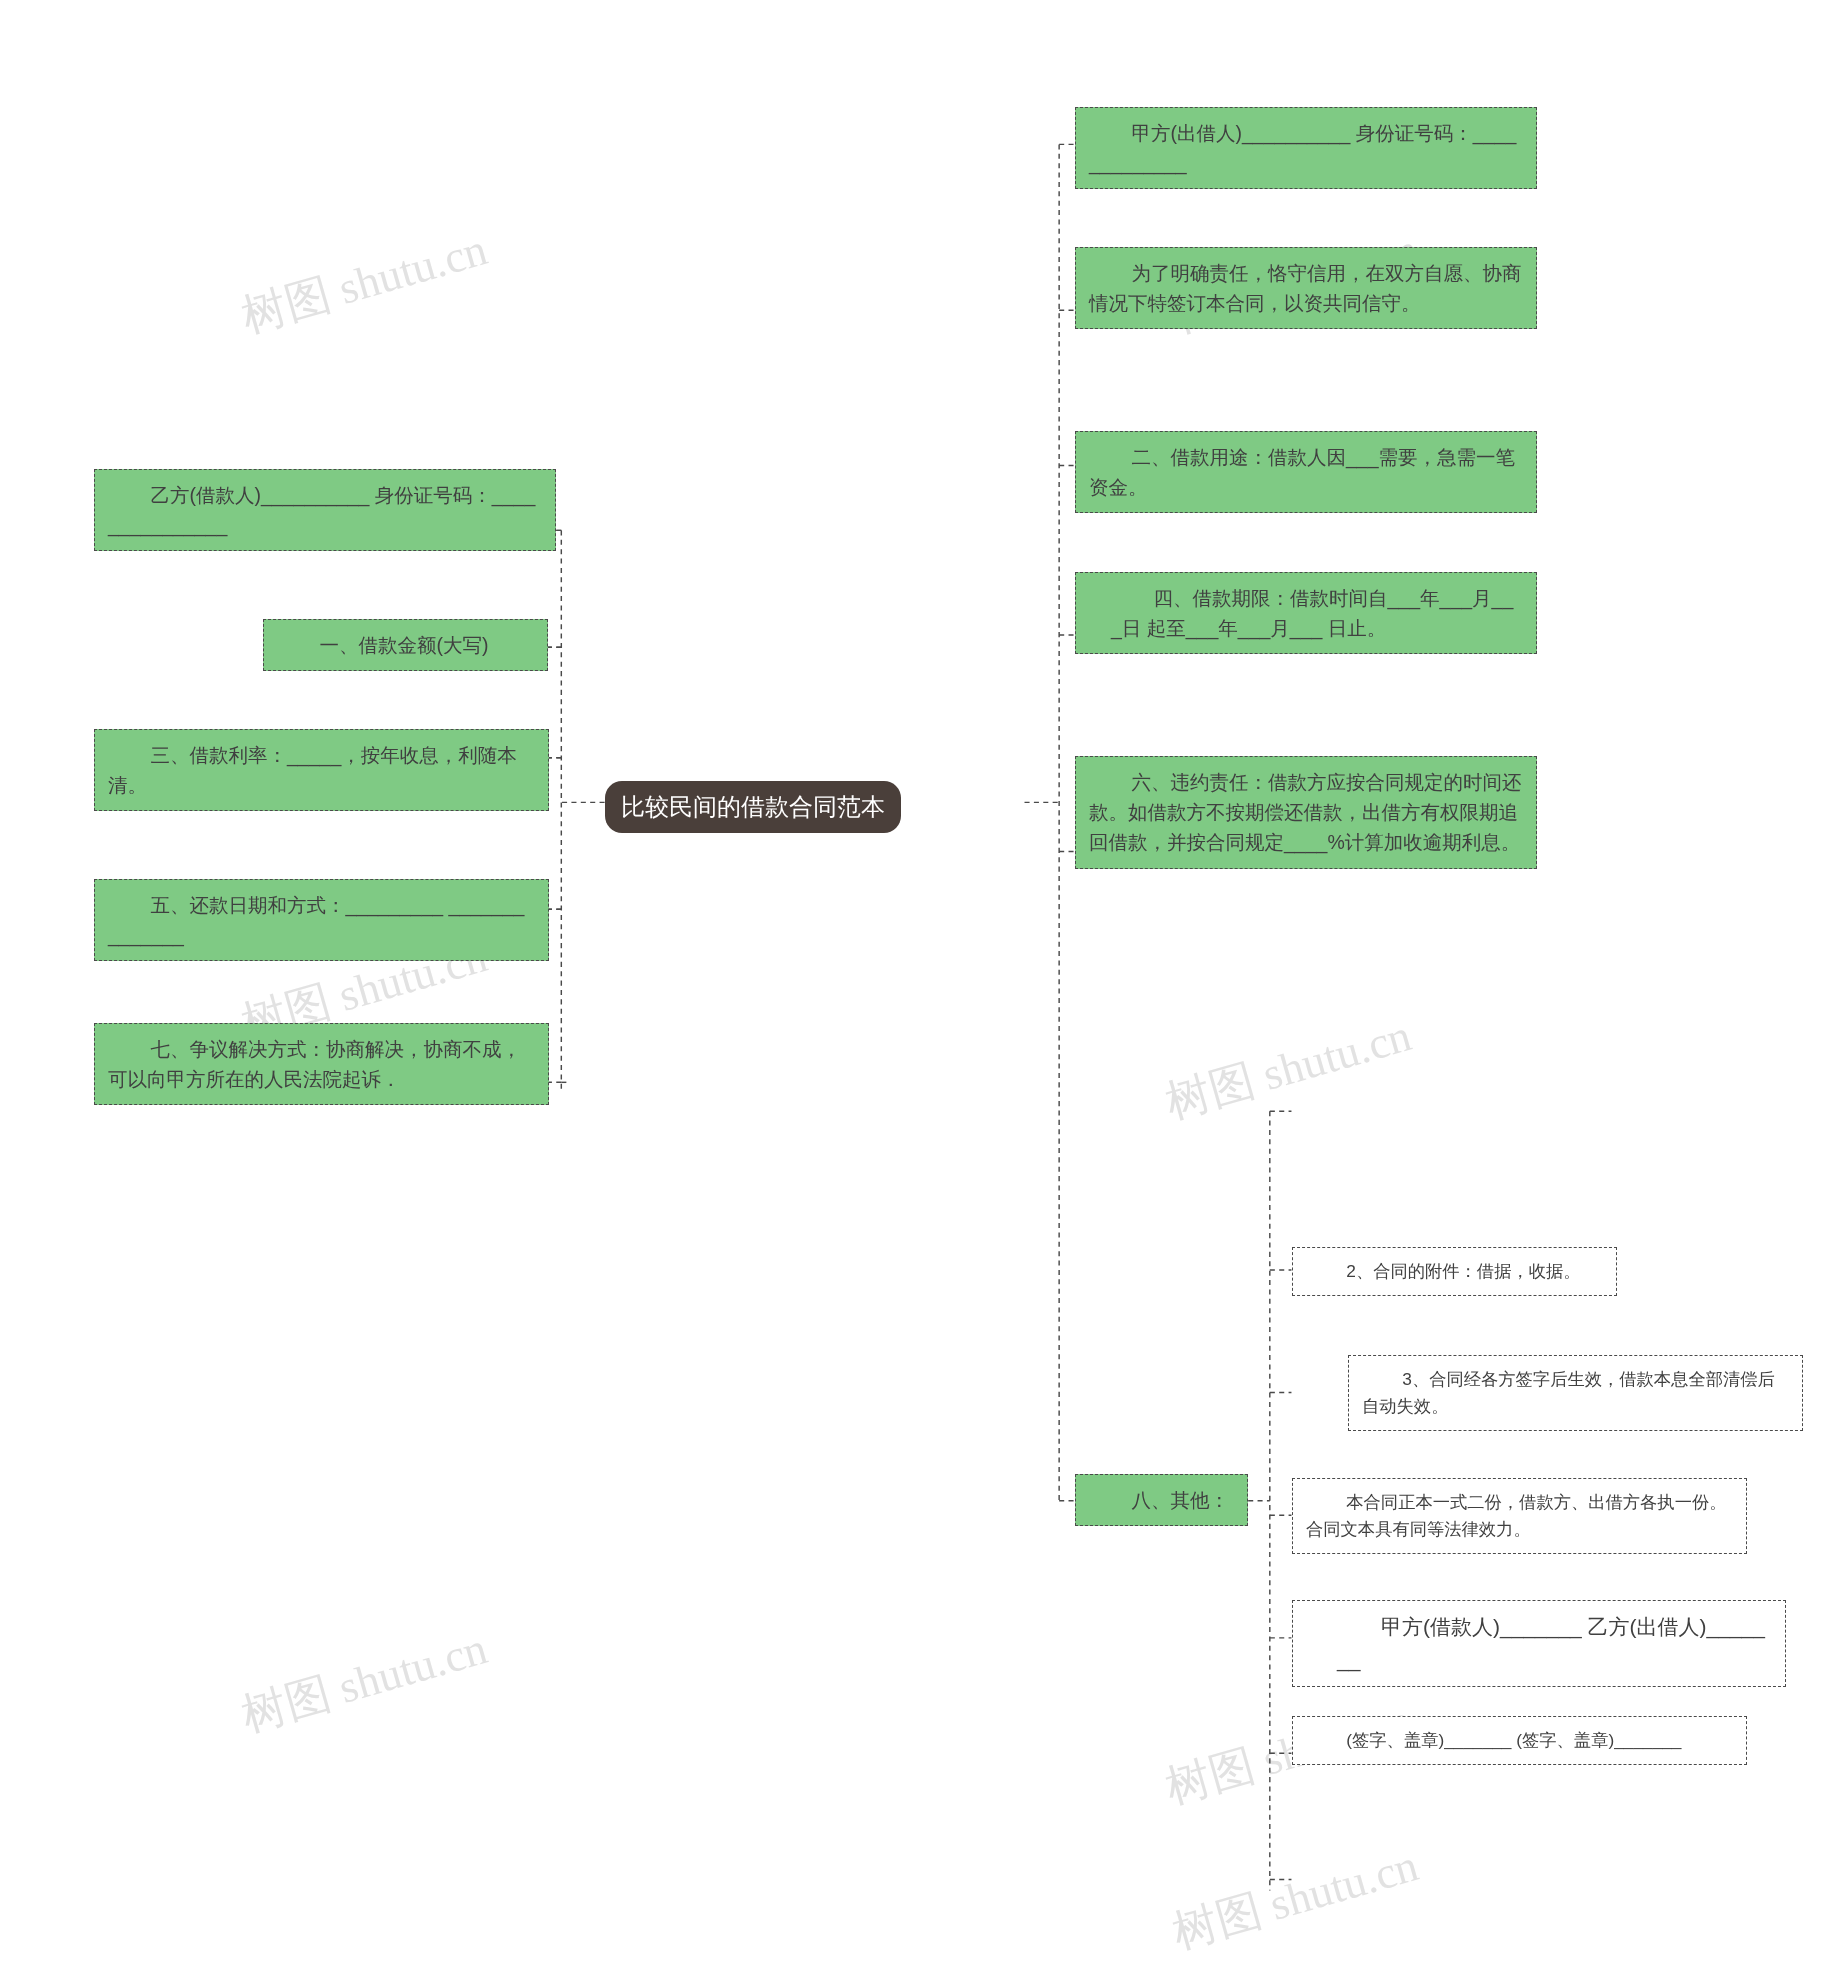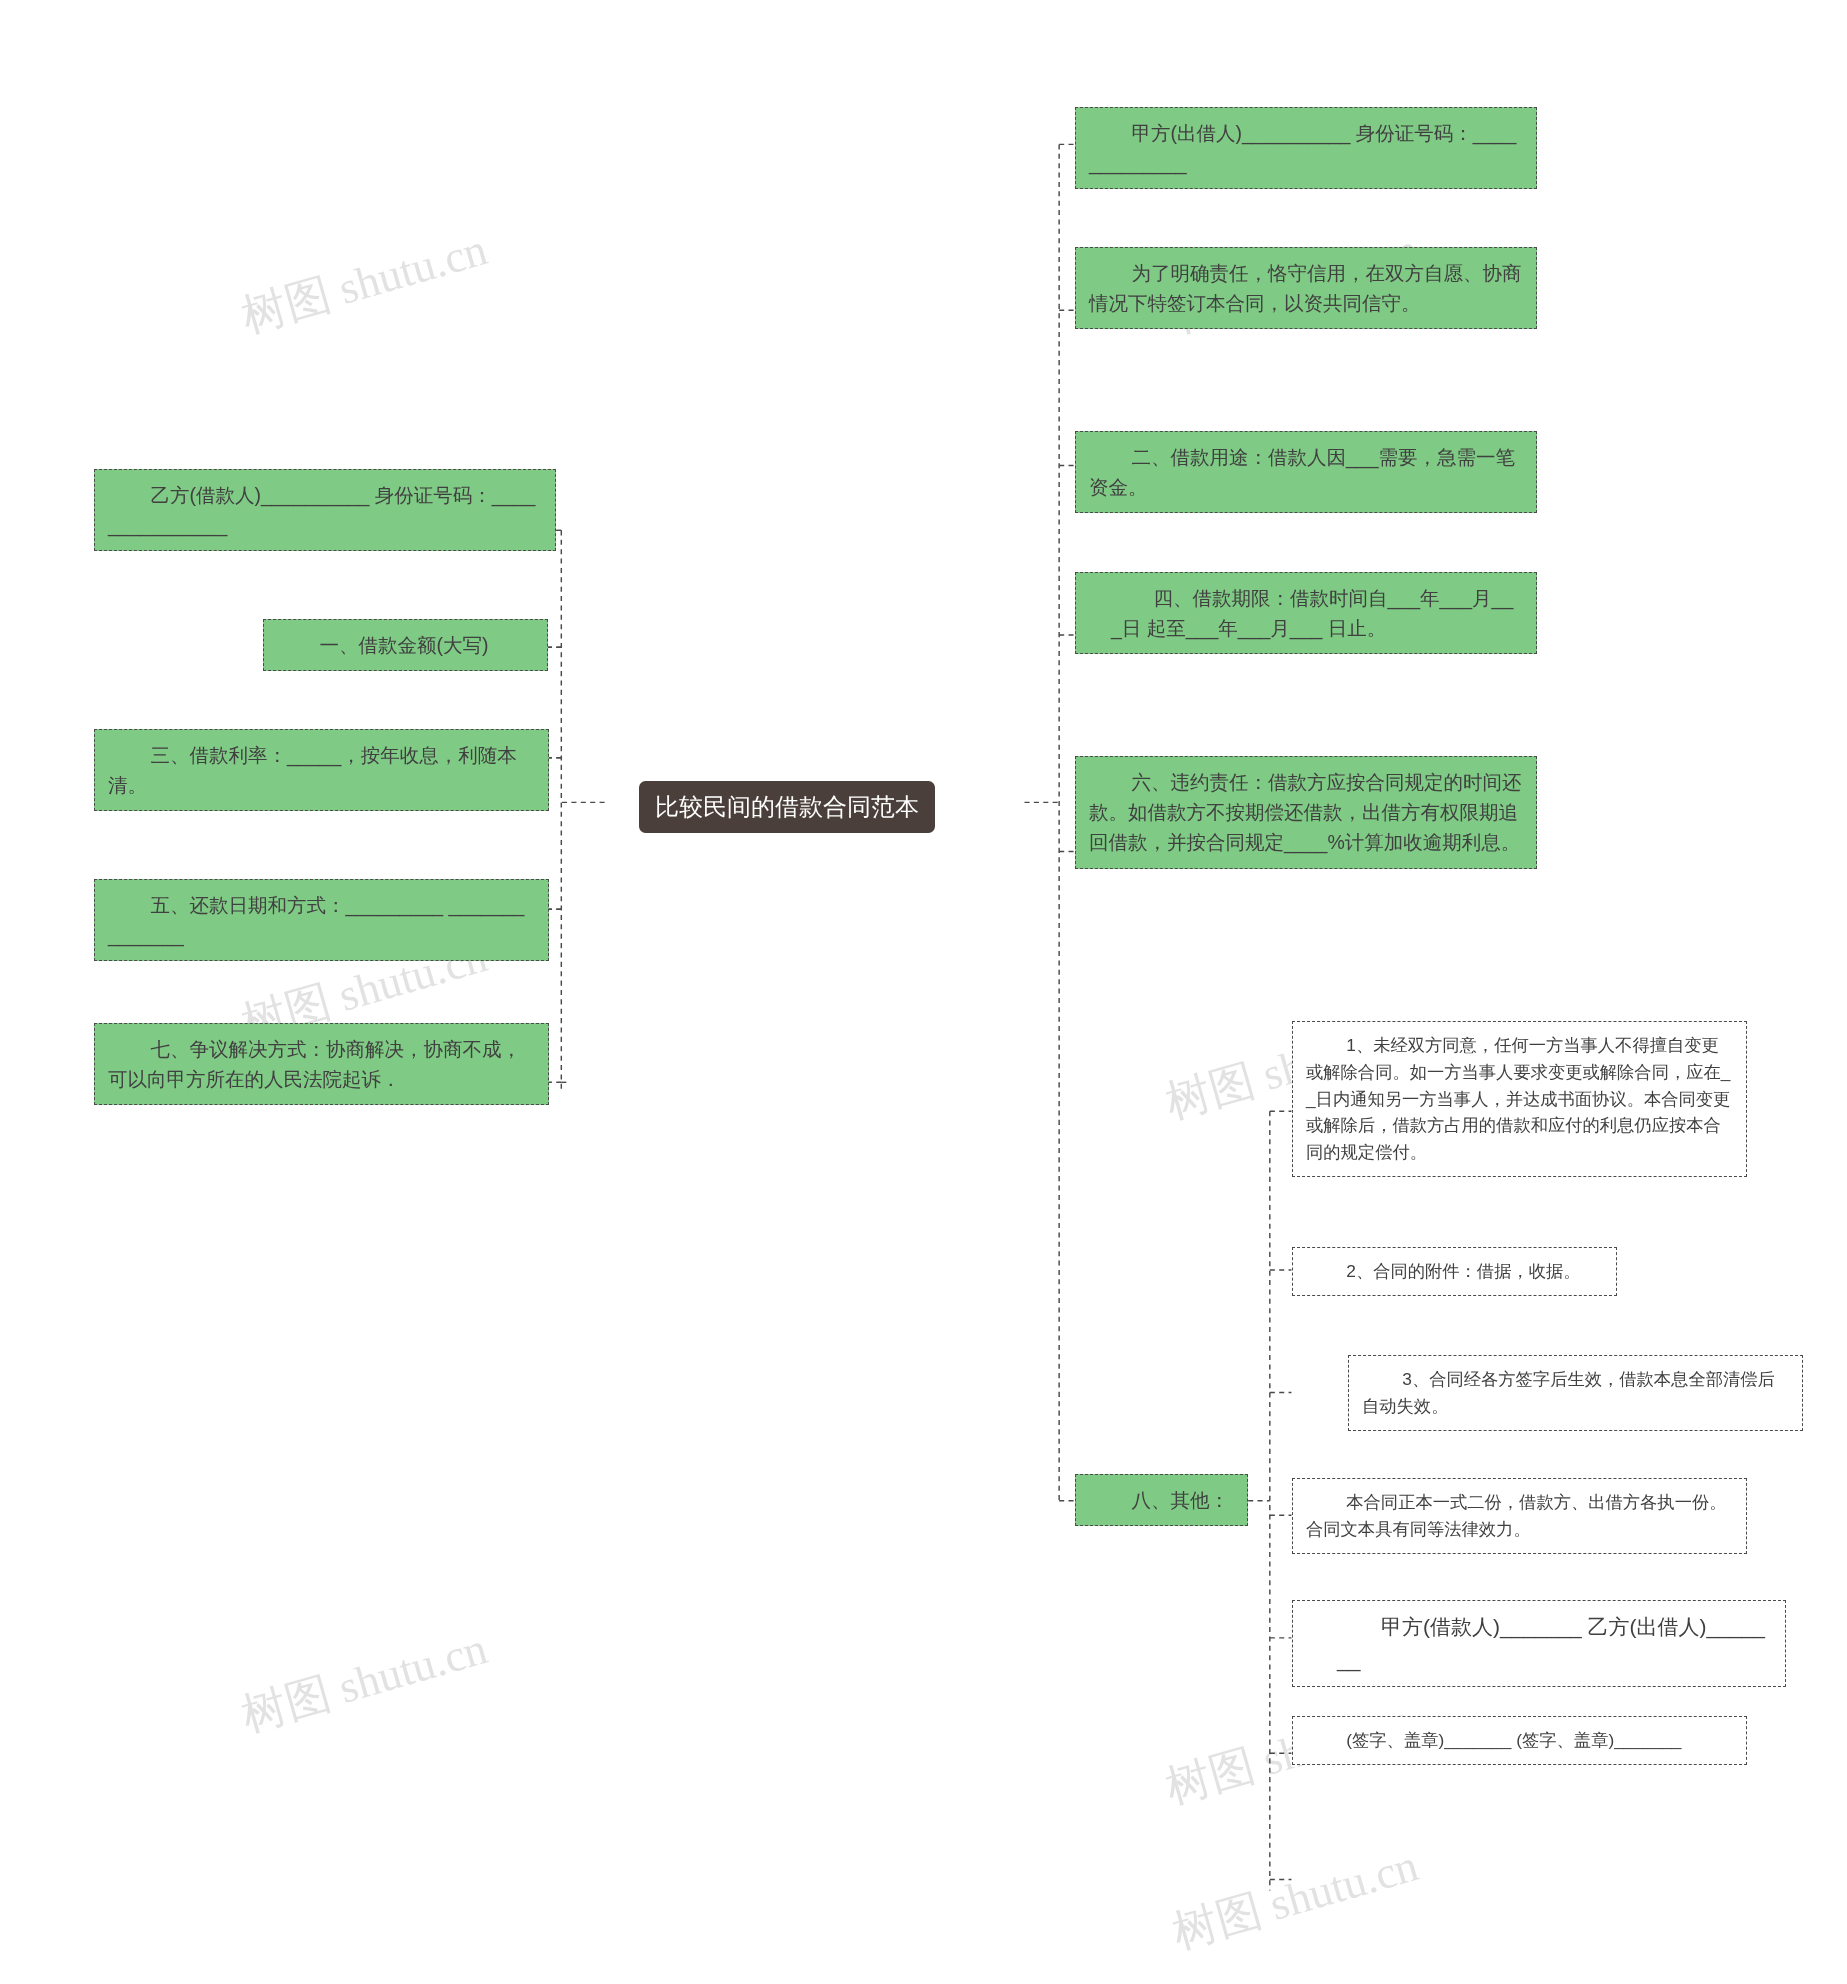--- a/index.html
+++ b/index.html
@@ -112,21 +112,21 @@
     <path d="M1760,1540 L1760,2620"></path>
     <line x1="1760" y1="1540" x2="1790" y2="1540"></line>
     <line x1="1760" y1="1760" x2="1790" y2="1760"></line>
     <line x1="1760" y1="1930" x2="1790" y2="1930"></line>
     <line x1="1760" y1="2100" x2="1790" y2="2100"></line>
     <line x1="1760" y1="2270" x2="1790" y2="2270"></line>
     <line x1="1760" y1="2430" x2="1790" y2="2430"></line>
     <line x1="1760" y1="2605" x2="1790" y2="2605"></line>
   </svg>
 
-  <div class="root" style="left:639px;top:781px;">比较民间的借款合同范本</div>
+  <div class="root" style="left:605px;top:781px;border-radius:17px;">比较民间的借款合同范本</div>
 
   <div class="node green indent" style="left:94px;top:469px;width:462px;">　乙方(借款人)__________ 身份证号码：_______________</div>
 
   <div class="node green indent" style="left:263px;top:619px;width:285px;">　一、借款金额(大写)</div>
 
   <div class="node green indent" style="left:94px;top:729px;width:455px;">　三、借款利率：_____，按年收息，利随本清。</div>
 
   <div class="node green indent" style="left:94px;top:879px;width:455px;">　五、还款日期和方式：_________ ______________</div>
 
   <div class="node green indent" style="left:94px;top:1023px;width:455px;">　七、争议解决方式：协商解决，协商不成，可以向甲方所在的人民法院起诉．</div>
@@ -136,21 +136,20 @@
   <div class="node green indent" style="left:1075px;top:247px;width:462px;">　为了明确责任，恪守信用，在双方自愿、协商情况下特签订本合同，以资共同信守。</div>
 
   <div class="node green indent" style="left:1075px;top:431px;width:462px;">　二、借款用途：借款人因___需要，急需一笔资金。</div>
 
   <div class="node green indent" style="left:1075px;top:572px;width:462px;padding-left:35px;">　四、借款期限：借款时间自___年___月___日 起至___年___月___ 日止。</div>
 
   <div class="node green indent" style="left:1075px;top:756px;width:462px;">　六、违约责任：借款方应按合同规定的时间还款。如借款方不按期偿还借款，出借方有权限期追回借款，并按合同规定____%计算加收逾期利息。</div>
 
   <div class="node green indent" style="left:1075px;top:1474px;width:173px;">　八、其他：</div>
 
-  <div class="node plain indent" style="left:1292px;top:1021px;width:455px;font-size:17.3px;">　1、未经双方同意，任何一方当事人不得擅自变更或解除合同。如一方当事人要求变更或解除合同，应在__日内通知另一方当事人，并达成书面协议。本合同变更或解除后，借款方占用的借款和应付的利息仍应按本合同的规定偿付。</div>
 
   <div class="node plain indent" style="left:1292px;top:1247px;width:325px;font-size:17.3px;">　2、合同的附件：借据，收据。</div>
 
   <div class="node plain indent" style="left:1348px;top:1355px;width:455px;font-size:17.3px;">　3、合同经各方签字后生效，借款本息全部清偿后自动失效。</div>
 
   <div class="node plain indent" style="left:1292px;top:1478px;width:455px;font-size:17.3px;">　本合同正本一式二份，借款方、出借方各执一份。合同文本具有同等法律效力。</div>
 
   <div class="node plain indent" style="left:1292px;top:1600px;width:494px;font-size:21px;padding-left:44px;">　甲方(借款人)_______ 乙方(出借人)_______</div>
 
   <div class="node plain indent" style="left:1292px;top:1716px;width:455px;font-size:17.3px;">　(签字、盖章)_______ (签字、盖章)_______</div>

